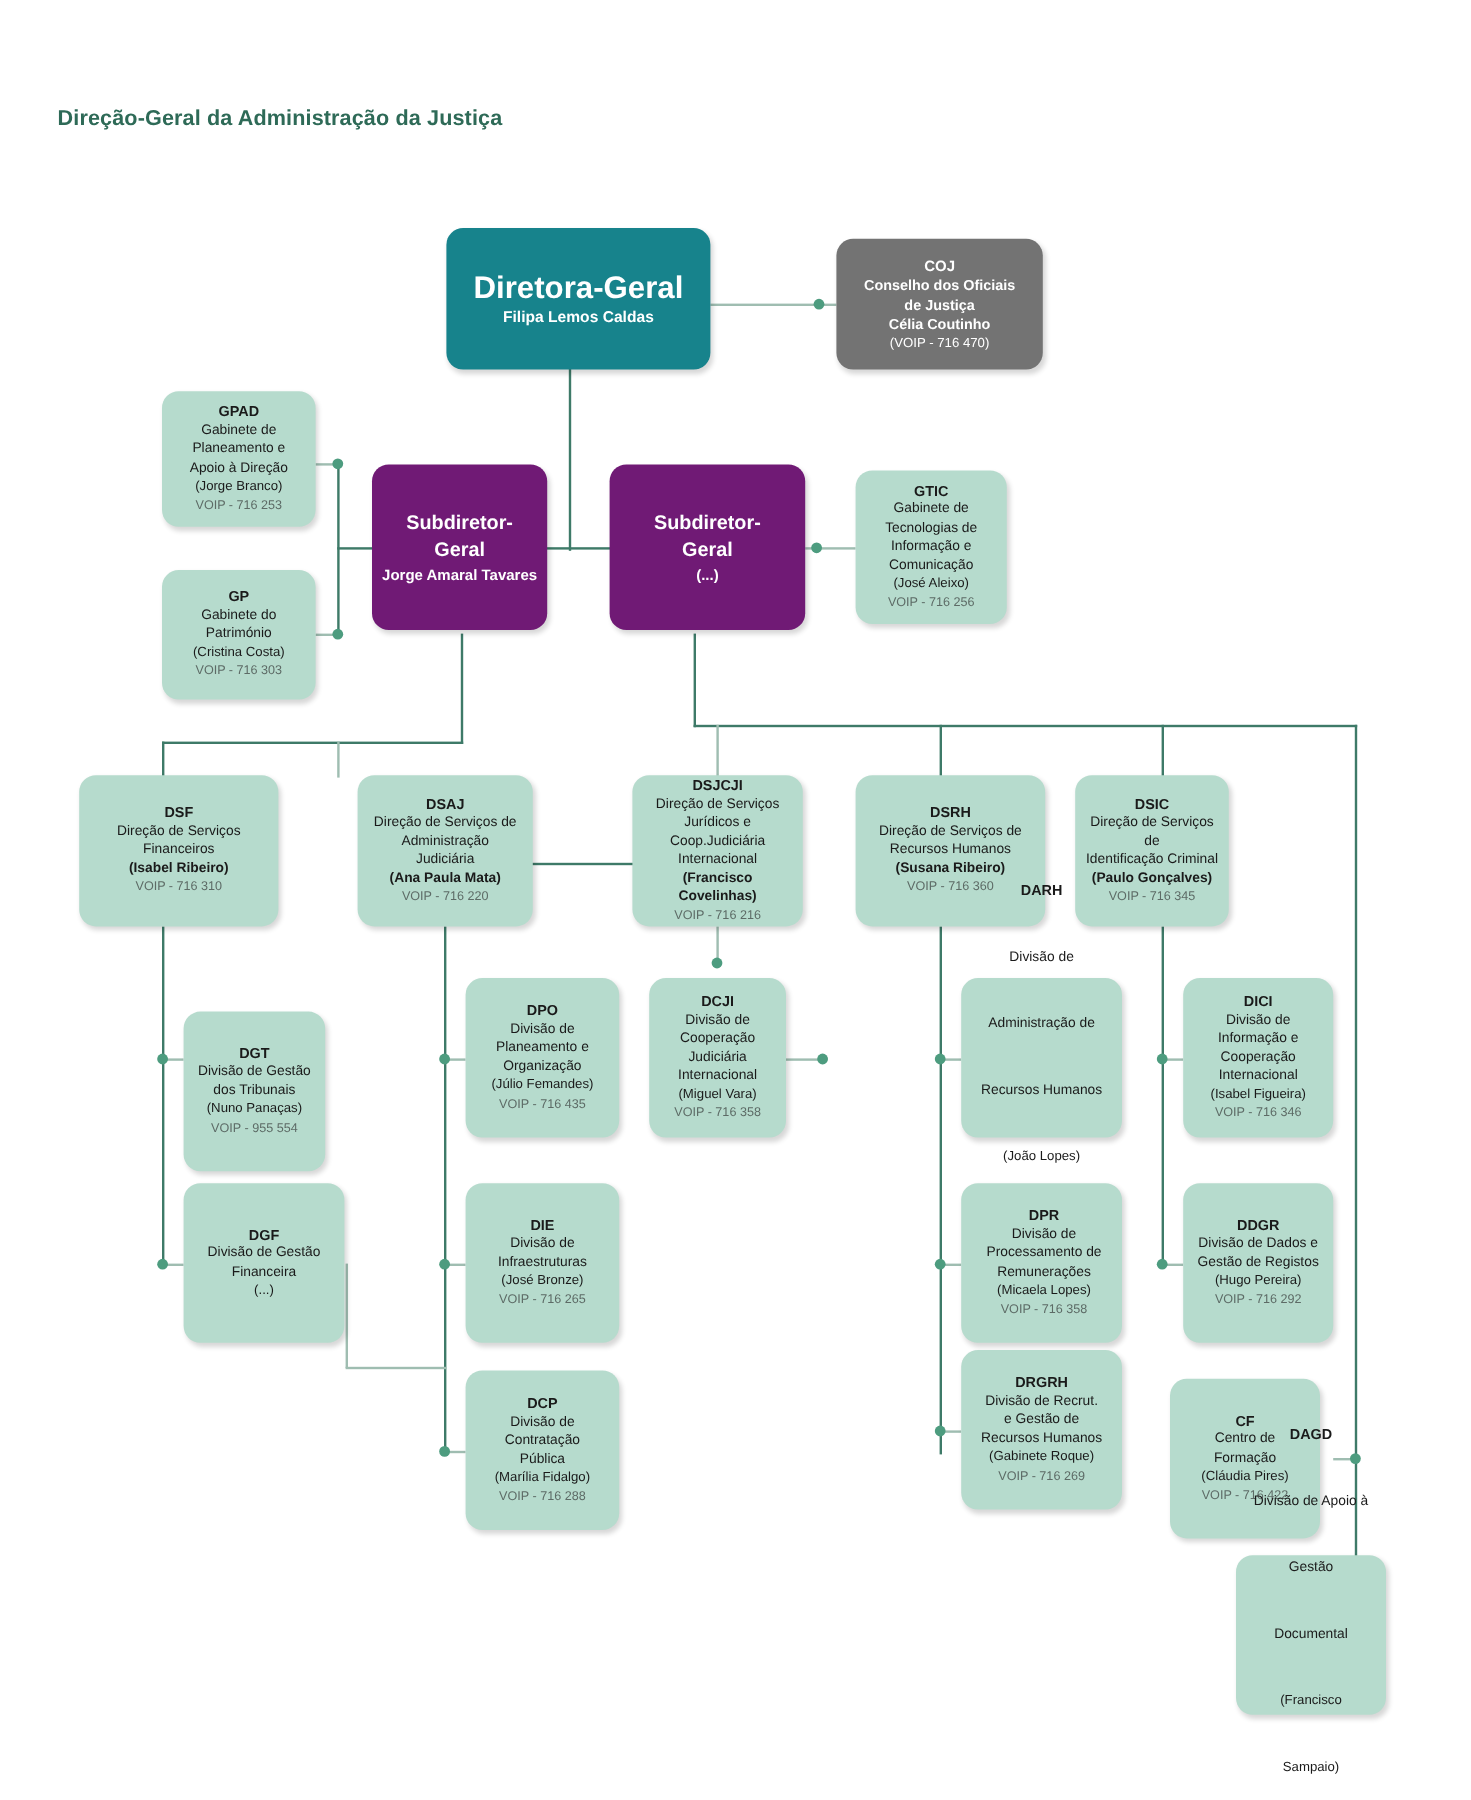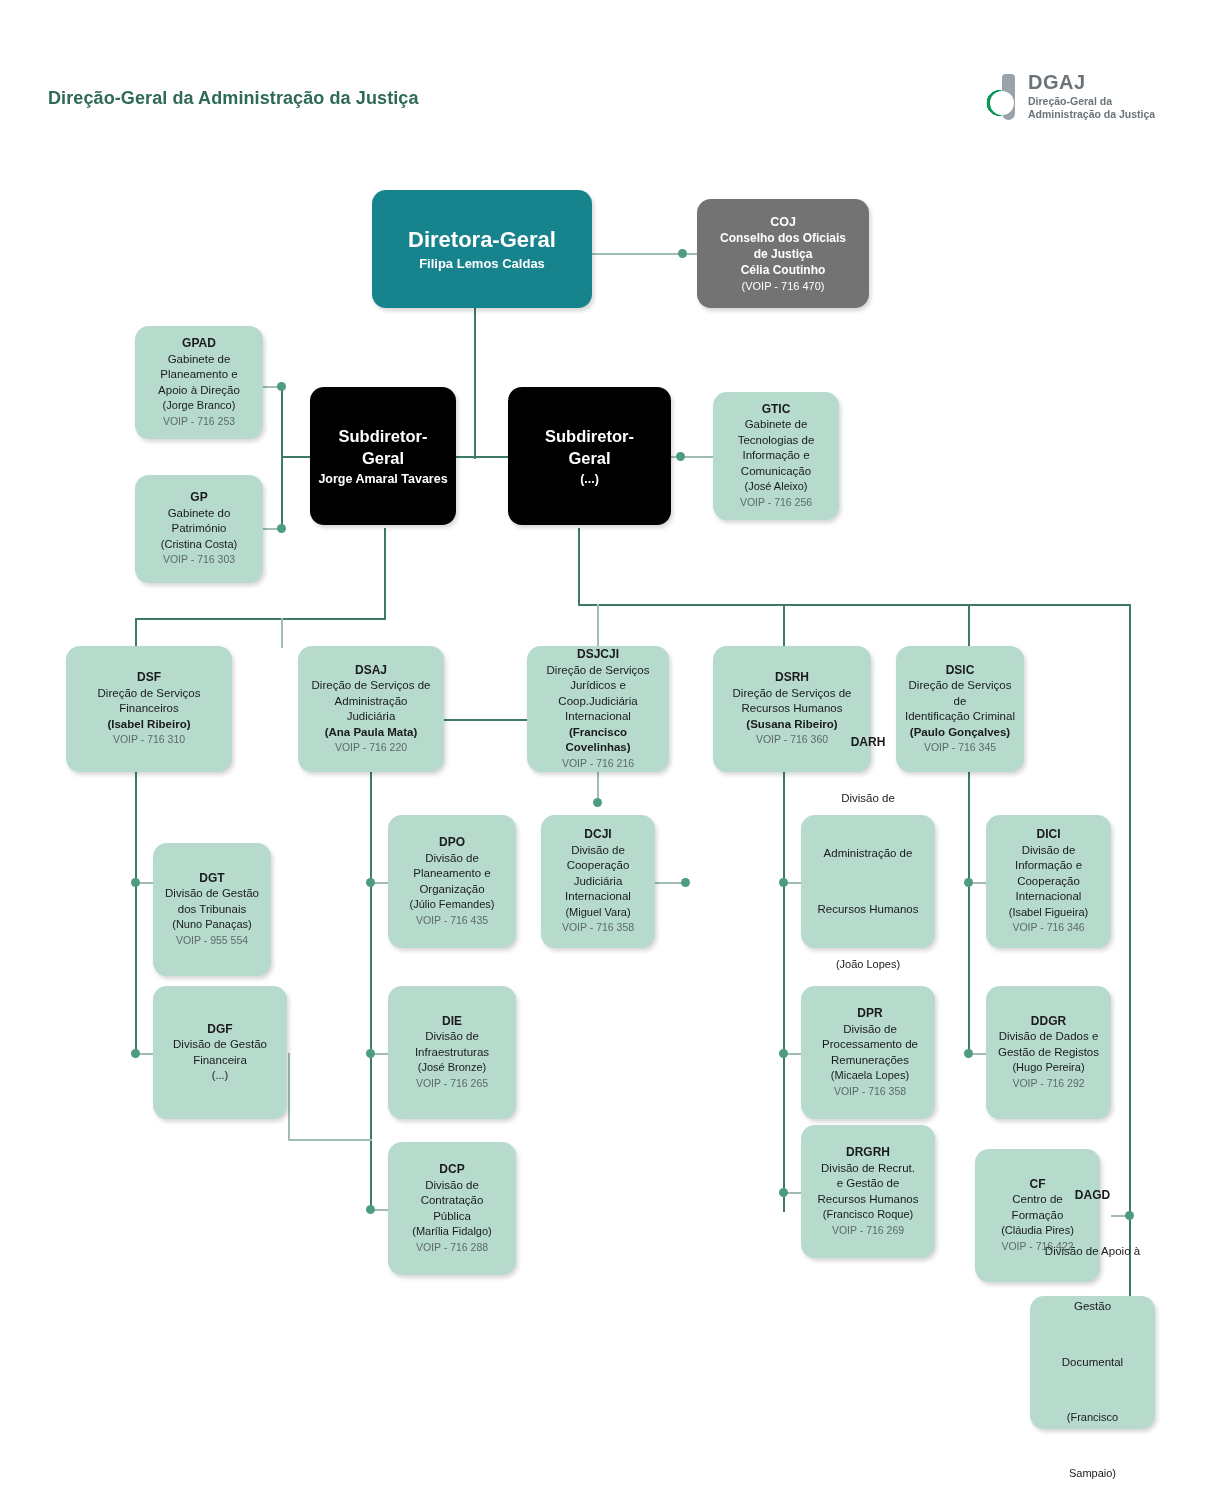--- a/index.html
+++ b/index.html
@@ -47,25 +47,25 @@
     text-align:center;padding:6px 8px;
     box-shadow:2px 3px 4px rgba(0,0,0,0.16);
   }
   .box .code{font-weight:bold;}
   .box .desc{}
   .box .person{}
   .box .voip{}
 
   
   .lvl0{background:#17838c;color:#ffffff;}
-  .lvl0 .code{font-size:22px;line-height:27px;margin-bottom:3px;text-align:right;}
+  .lvl0 .code{font-size:26px;line-height:27px;margin-bottom:3px;text-align:right;}
   .lvl0 .person{font-size:13px;font-weight:bold;line-height:16px;}
 
   
-  .lvl1{background:#000000;color:#ffffff;}
+  .lvl1{background:#701a75;color:#ffffff;}
   .lvl1 .code{font-size:16.5px;font-weight:bold;line-height:22px;}
   .lvl1 .person{font-size:12.5px;font-weight:bold;line-height:17px;margin-top:2px;}
 
   
   .lvl-coj{background:#737373;color:#ffffff;}
   .lvl-coj .code{font-size:12.5px;font-weight:bold;line-height:16px;}
   .lvl-coj .desc{font-size:12px;font-weight:bold;line-height:16px;}
   .lvl-coj .person{font-size:12px;font-weight:bold;line-height:16px;}
   .lvl-coj .voip{font-size:11px;line-height:16px;}
 
@@ -77,31 +77,20 @@
   .lvl2 .person.b{font-weight:bold;font-size:11.5px;}
   .lvl2 .voip{font-size:10.5px;line-height:15.5px;color:#5d6b66;}
 </style>
 </head>
 <body>
 
 <div id="chart">
 
   <div class="page-title">Direção-Geral da Administração da Justiça</div>
 
-  <div class="logo">
-    <div class="logo-mark">
-      <div class="logo-j"></div>
-      <div class="logo-c"></div>
-    </div>
-    <div class="logo-title">DGAJ</div>
-    <div class="logo-sub">
-      <span>Direção-Geral da</span><br>
-      <span>Administração da Justiça</span>
-    </div>
-  </div>
 
   <div class="ln h thin" style="left:592px;top:253px;width:105px;"></div>
   <div class="dot" style="left:678px;top:249px;"></div>
 
   <div class="ln v" style="left:474px;top:307px;height:150px;"></div>
 
   <div class="ln v" style="left:474px;top:457px;height:2px;"></div>
   <div class="ln h" style="left:455px;top:456px;width:72px;"></div>
 
   <div class="ln v" style="left:281px;top:386px;height:142px;"></div>
@@ -331,21 +320,21 @@
     <div class="desc">Remunerações</div>
     <div class="person">(Micaela Lopes)</div>
     <div class="voip">VOIP - 716 358</div>
   </div>
 
   <div class="box lvl2" style="left:801px;top:1125px;width:134px;height:133px;">
     <div class="code">DRGRH</div>
     <div class="desc">Divisão de Recrut.</div>
     <div class="desc">e Gestão de</div>
     <div class="desc">Recursos Humanos</div>
-    <div class="person">(Francisco Roque)</div>
+    <div class="person">(Gabinete Roque)</div>
     <div class="voip">VOIP - 716 269</div>
   </div>
 
   <div class="box lvl2" style="left:986px;top:815px;width:125px;height:133px;">
     <div class="code">DICI</div>
     <div class="desc">Divisão de</div>
     <div class="desc">Informação e</div>
     <div class="desc">Cooperação</div>
     <div class="desc">Internacional</div>
     <div class="person">(Isabel Figueira)</div>

